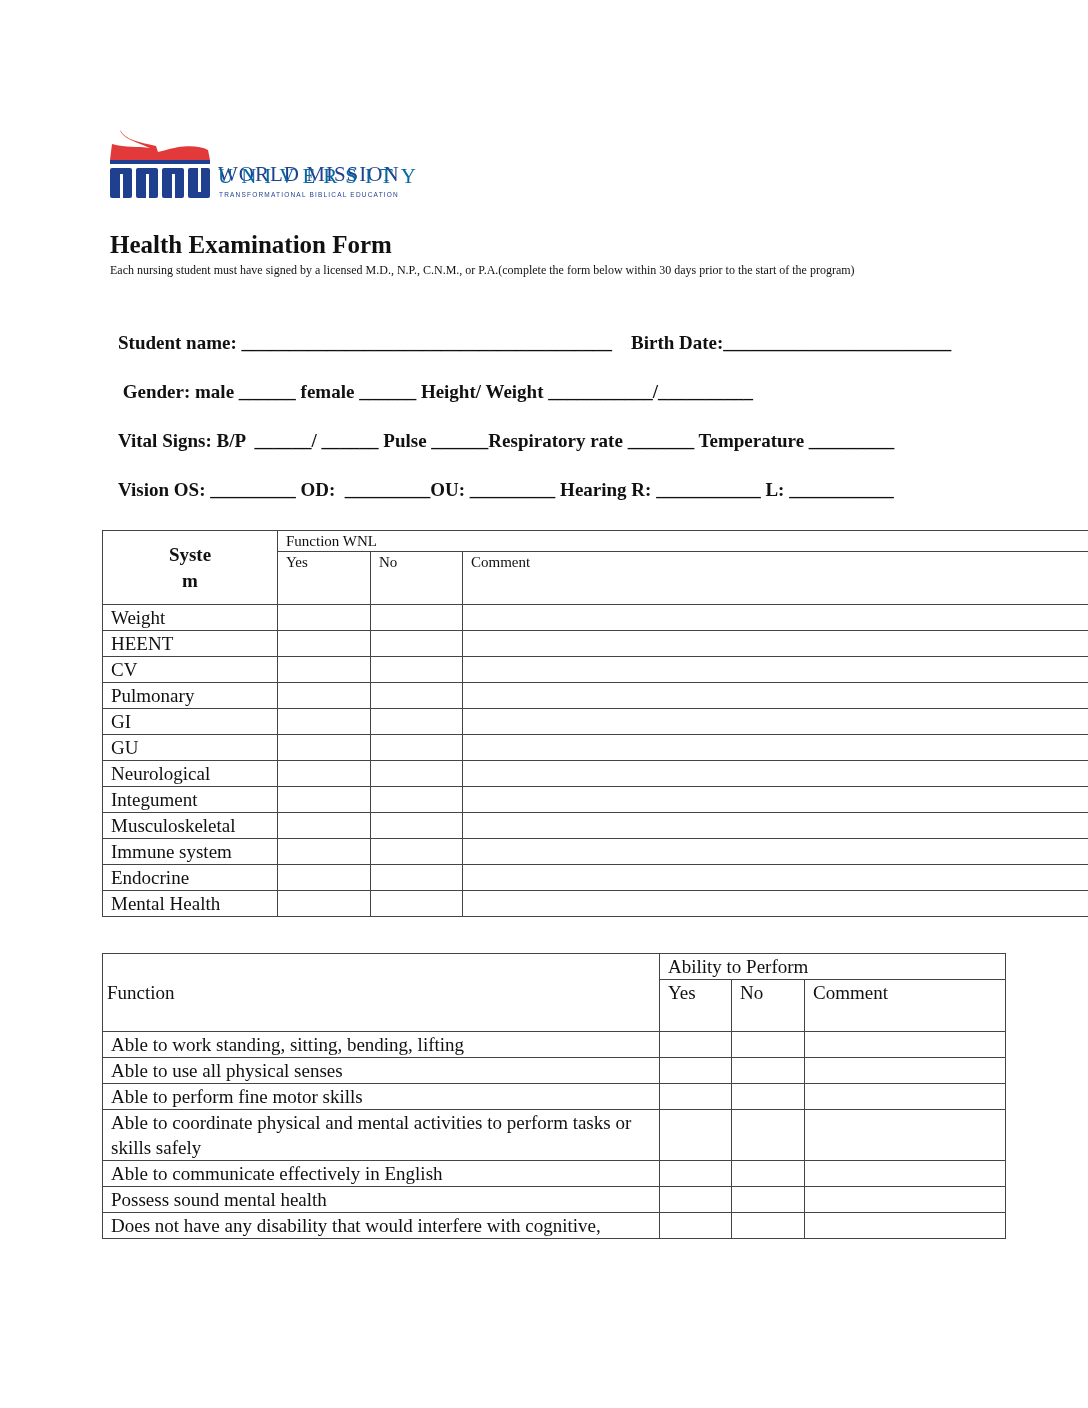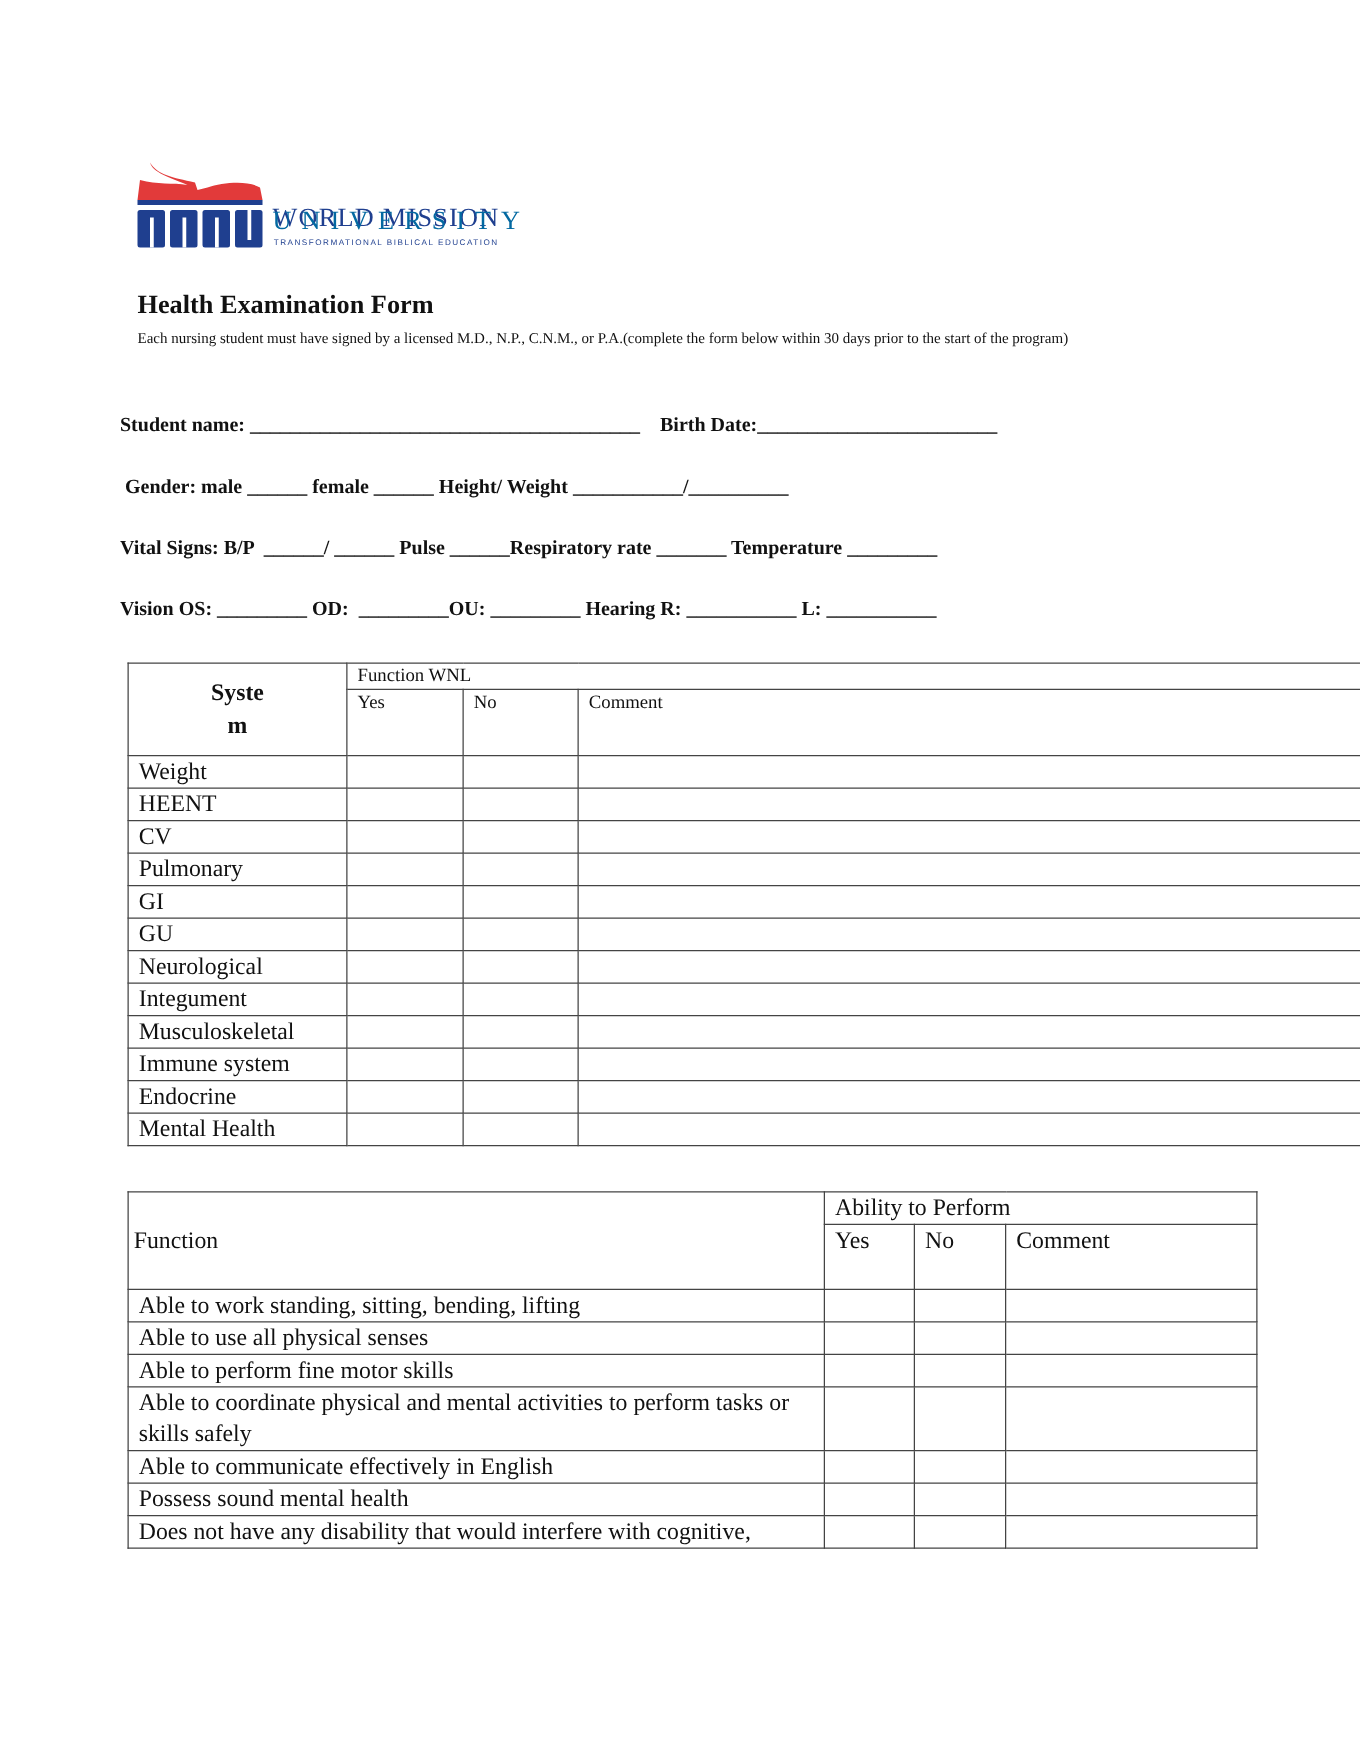--- a/index.html
+++ b/index.html
@@ -5,23 +5,23 @@
   html, body { margin: 0; padding: 0; background: #ffffff; }
   body { width: 1088px; height: 1408px; position: relative; overflow: hidden;
          font-family: "Liberation Serif", serif; color: #111; }
   .logo { position: absolute; left: 108px; top: 128px; width: 320px; height: 72px; }
   .logo-text1 { position: absolute; left: 218px; top: 141px; font-family: "Liberation Serif", serif;
                 font-size: 21px; color: #1f3f8f; letter-spacing: 1px; margin-top: 21px; }
   .logo-text2 { position: absolute; left: 218px; top: 164px; font-family: "Liberation Serif", serif;
                 font-size: 21px; color: #0369a1; letter-spacing: 8px; }
   .logo-text3 { position: absolute; left: 219px; top: 191px; font-family: "Liberation Sans", sans-serif;
                 font-size: 6.5px; color: #1f3f8f; letter-spacing: 1.2px; }
-  .title { position: absolute; left: 110px; top: 231px; font-size: 21px; font-weight: bold; }
+  .title { position: absolute; left: 110px; top: 231px; font-size: 25px; font-weight: bold; }
   .intro { position: absolute; left: 110px; top: 258px; width: 900px; font-size: 12px; line-height: 25px; }
-  .field-row { position: absolute; left: 96px; font-size: 16px; font-weight: bold; white-space: pre; }
+  .field-row { position: absolute; left: 118px; font-size: 19px; font-weight: bold; white-space: pre; }
   table { position: absolute; border-collapse: collapse; font-size: 19px; }
   td { border: 1.5px solid #444; padding: 0 0 0 8px; vertical-align: top; height: 25px; line-height: 25px; }
   #systems-table { left: 102px; top: 530px; width: 1024px; }
   #systems-table .small { font-size: 15px; line-height: 20px; height: 20px; }
   #systems-table .hdr2 { height: 52px; font-size: 15px; line-height: 20px; }
   #systems-table .sys-head { font-weight: bold; text-align: center; vertical-align: middle; padding: 0; line-height: 26px; }
   #function-table { left: 102px; top: 953px; width: 904px; }
   #function-table .hdr2 { height: 51px; }
   #function-table .fn-head { vertical-align: middle; padding-left: 4px; }
   .c-sys { width: 174px; } .c-yes { width: 84px; } .c-no { width: 83px; }

